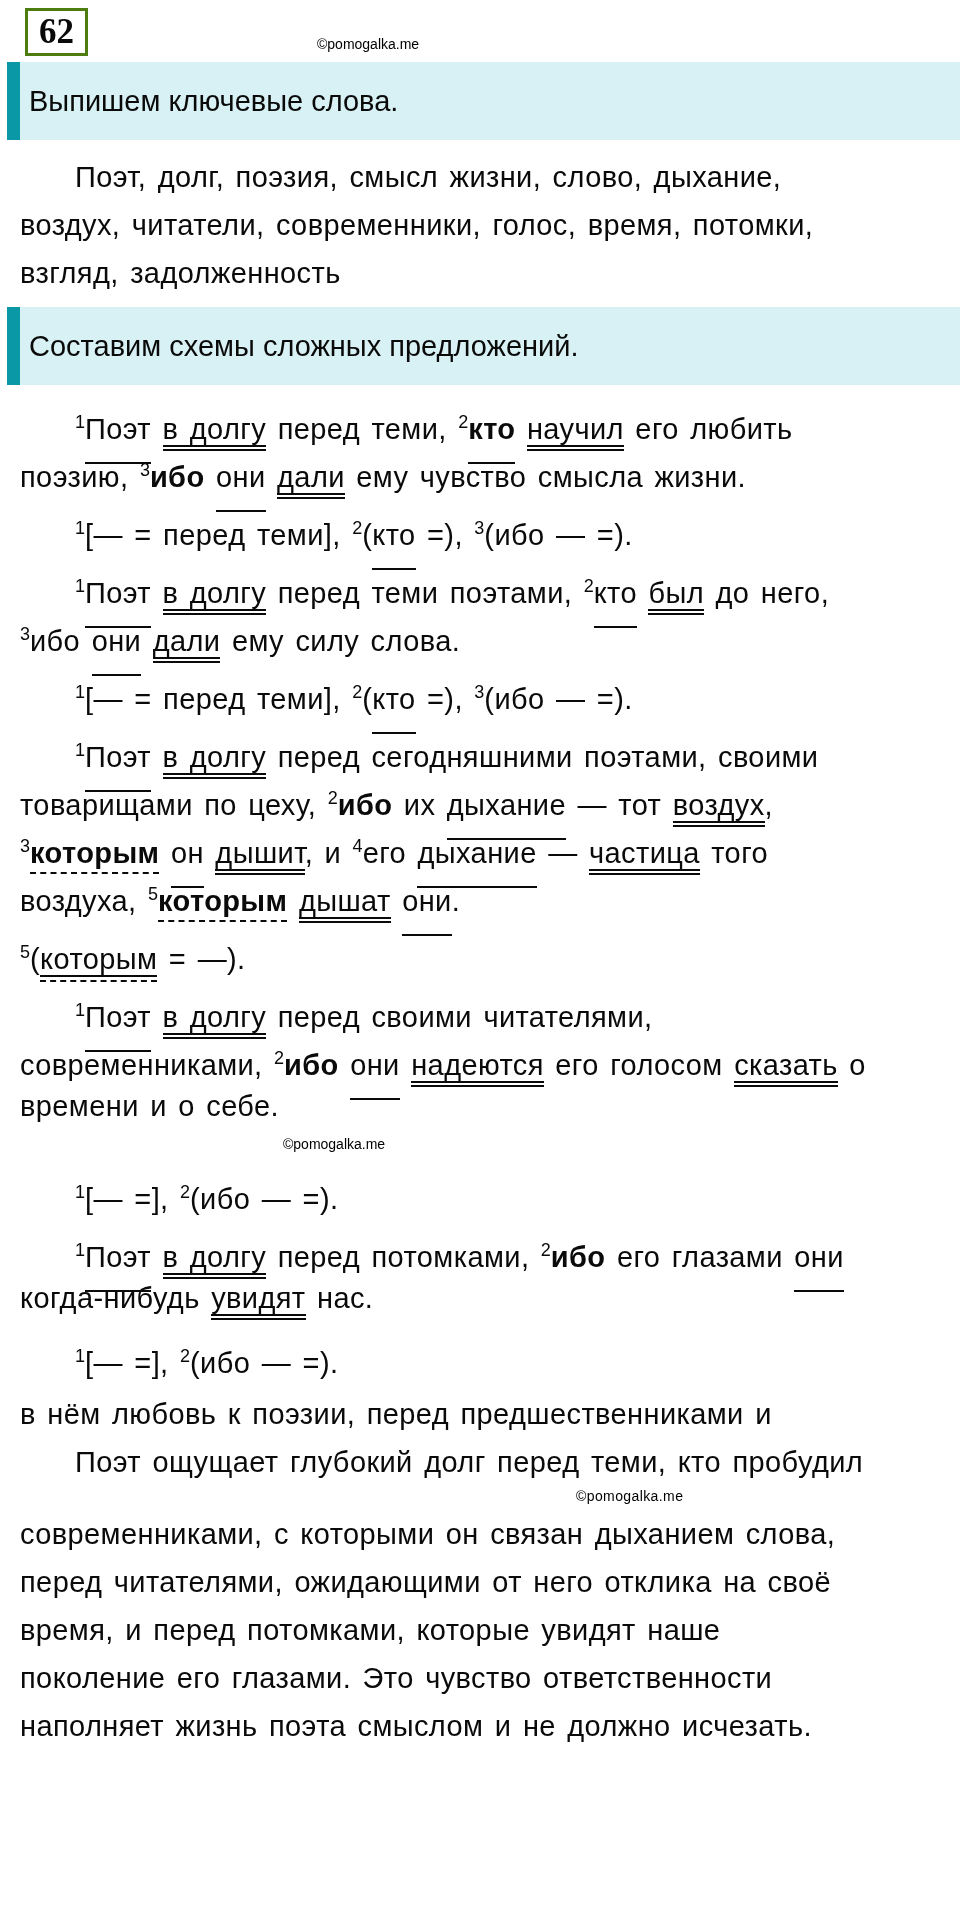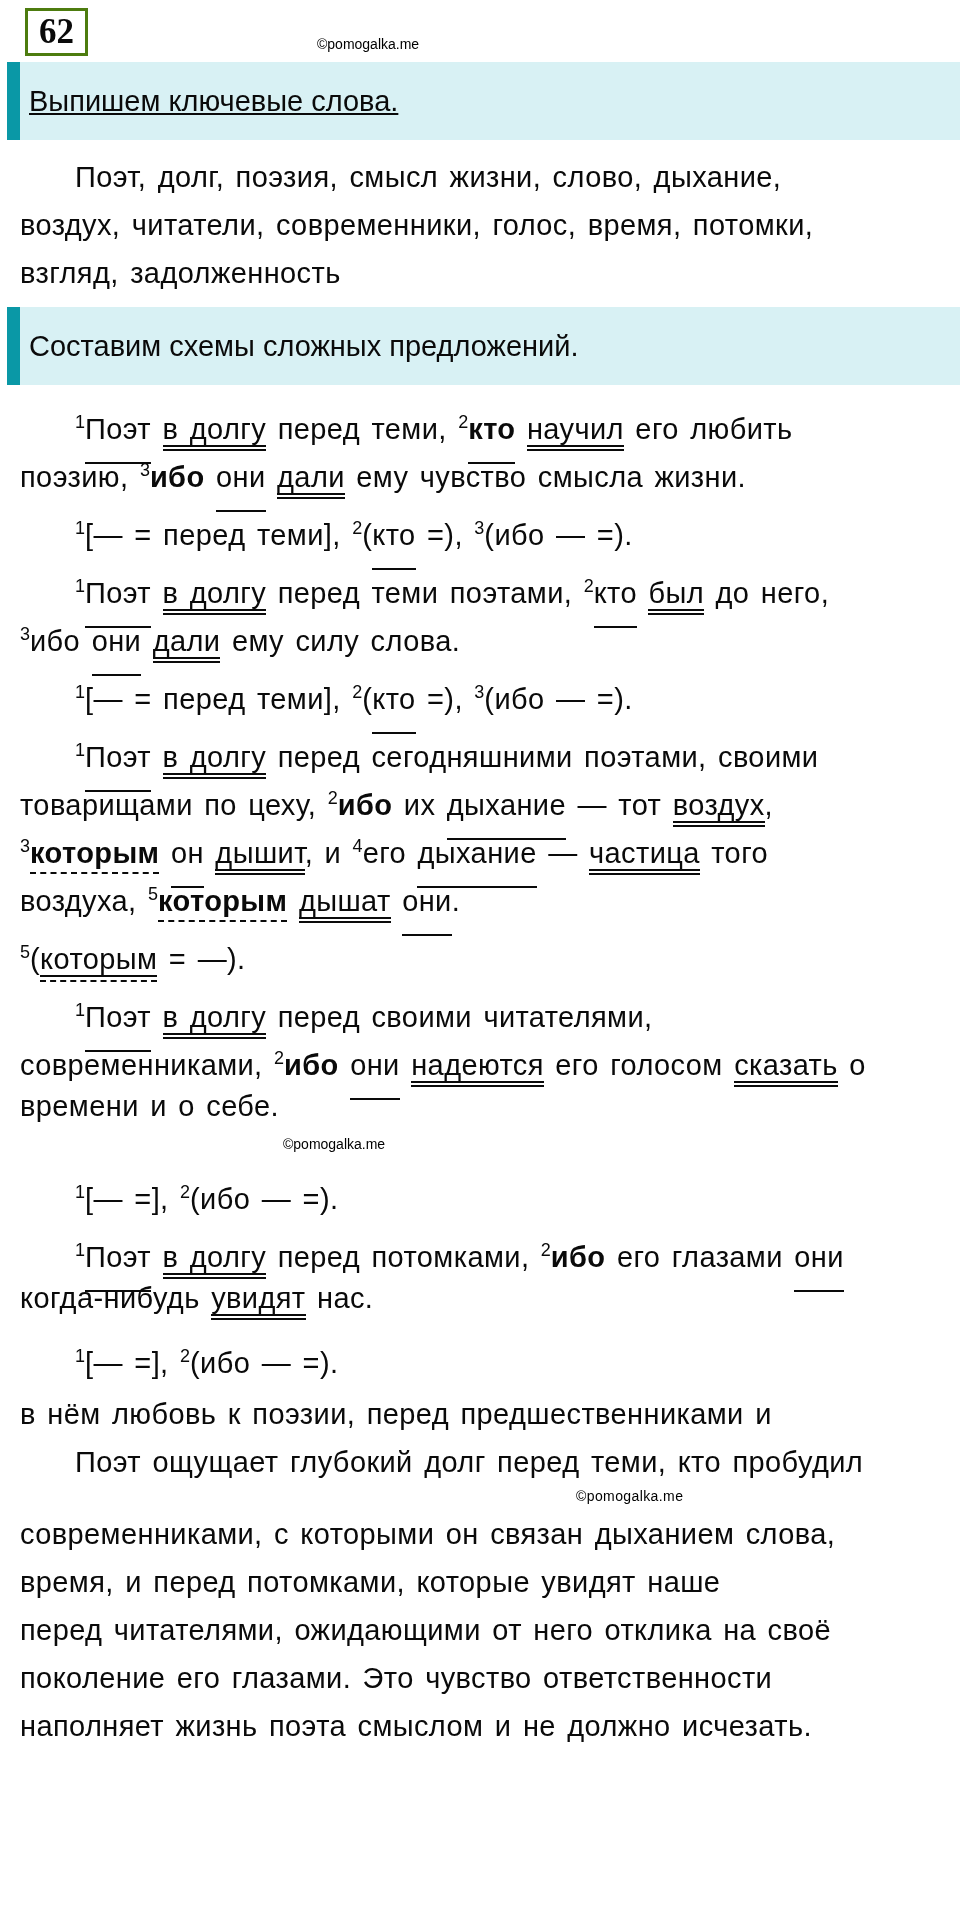--- a/index.html
+++ b/index.html
@@ -24,21 +24,21 @@
   .wm-top{position:absolute;left:317px;top:36px;}
   .wm-mid{margin:4px 0 0 283px;height:24px;line-height:20px;}
   .wm-inline{height:24px;line-height:20px;margin-left:556px;}
   .band{
     height:78px;margin:10px 0 13px 7px;
     background:var(--band-bg);
     border-left:13px solid var(--accent);
     display:flex;align-items:center;
     padding-left:9px;font-size:29px;
   }
-  #content > .band:first-child{margin-top:0;text-decoration:underline;}
+  #content > .band:first-child{margin-top:0;}
   .para{margin:10px 0 0 0;padding:0 10px 0 20px;font-size:29px;letter-spacing:.4px;word-spacing:3px;}
   .line{height:48px;line-height:48px;white-space:nowrap;}
   .indent{padding-left:55px;}
   .b{font-weight:bold;}
   .u1{border-bottom:2px solid var(--ink);padding-bottom:17px;}
   .u2{border-bottom:6px double var(--ink);}
   .ud{border-bottom:2px dashed var(--ink);padding-bottom:3px;}
   .ud-outer{border-bottom:2px dashed var(--ink);padding-bottom:5px;}
   .ud-outer .u1{padding-bottom:0;}
   .sup{font-size:18px;vertical-align:11px;letter-spacing:0;word-spacing:0;}
@@ -102,18 +102,18 @@
       <div class="line"><span>когда-нибудь </span><span class="u2">увидят</span><span> нас.</span></div>
     </div>
     <div class="para scheme">
       <div class="line indent"><span class="sup">1</span><span>[— =], </span><span class="sup">2</span><span>(ибо — =).</span></div>
     </div>
     <div class="para">
       <div class="line"><span>в нём любовь к поэзии, перед предшественниками и</span></div>
       <div class="line indent"><span>Поэт ощущает глубокий долг перед теми, кто пробудил</span></div>
       <div class="wm wm-inline">©pomogalka.me</div>
       <div class="line"><span>современниками, с которыми он связан дыханием слова,</span></div>
+      <div class="line"><span>перед читателями, ожидающими от него отклика на своё</span></div>
       <div class="line"><span>время, и перед потомками, которые увидят наше</span></div>
-      <div class="line"><span>перед читателями, ожидающими от него отклика на своё</span></div>
       <div class="line"><span>поколение его глазами. Это чувство ответственности</span></div>
       <div class="line"><span>наполняет жизнь поэта смыслом и не должно исчезать.</span></div>
     </div>
   </div>
 
 </body></html>

